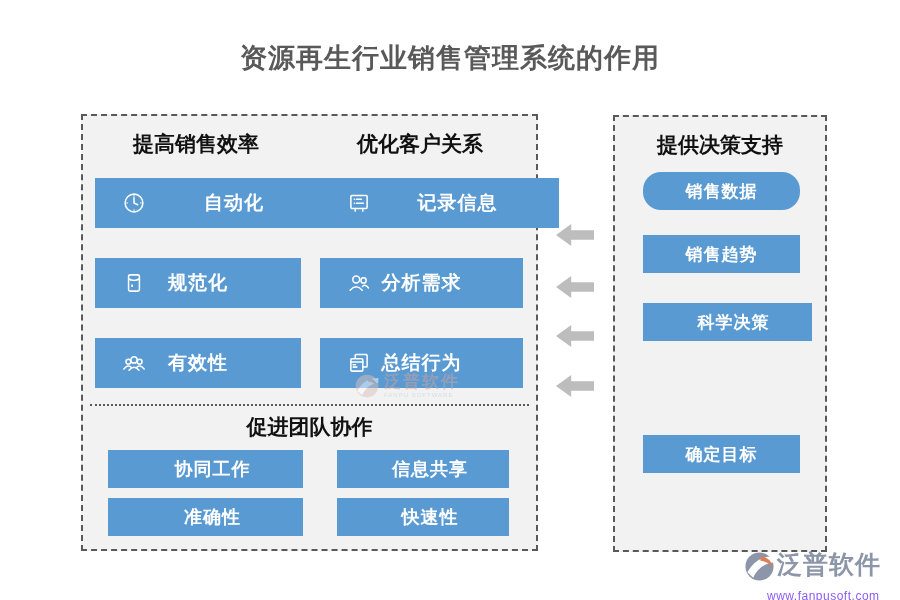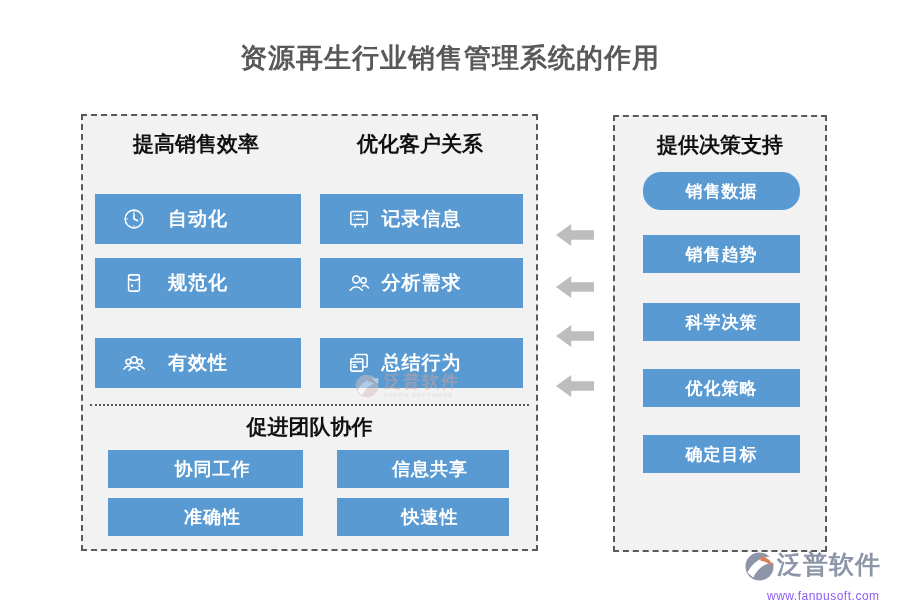--- a/index.html
+++ b/index.html
@@ -27,39 +27,39 @@
   #lp-header-3{left:0;top:297px;width:100%;}
   #rp-header{left:0;top:14px;width:100%;}
   .big-btn{
     position:absolute;height:50px;background:#599ad3;color:#fff;
     display:flex;align-items:center;justify-content:center;
     font-size:19px;font-weight:bold;letter-spacing:1px;
   }
   .big-btn .btn-icon{position:absolute;left:26px;top:12px;width:26px;height:26px;}
   .col1{left:12px;width:206px;}
   .col2{left:237px;width:203px;}
-  .row1{top:78px;} .row2{top:142px;} .row3{top:222px;}
+  .row1{top:62px;padding-left:36px;} .row2{top:142px;} .row3{top:222px;}
   .divider{
     position:absolute;left:7px;right:7px;top:288px;height:0;
     border-top:2px dotted #595959;
   }
   .small-btn{
     position:absolute;height:38px;background:#599ad3;color:#fff;
     display:flex;align-items:center;justify-content:center;
     font-size:18px;font-weight:bold;letter-spacing:1px;padding-left:14px;
   }
   .b-col1{left:25px;width:181px;}
   .b-col2{left:254px;width:158px;}
   .b-row1{top:334px;} .b-row2{top:382px;}
   .rp-btn{
     position:absolute;left:28px;width:157px;height:38px;background:#599ad3;
     color:#fff;display:flex;align-items:center;justify-content:center;
     font-size:17px;font-weight:bold;letter-spacing:1px;
   }
-  #rp-btn-0{top:55px;border-radius:18px;} #rp-btn-1{top:118px;} #rp-btn-2{top:186px;}
+  #rp-btn-0{top:55px;border-radius:18px;} #rp-btn-1{top:118px;} #rp-btn-2{top:186px;padding-left:12px;}
   #rp-btn-3{top:252px;} #rp-btn-4{top:318px;}
   .arrow{
     position:absolute;left:556px;width:38px;height:22px;background:#bdbdbd;
     clip-path:polygon(0 50%,40% 0,40% 28%,100% 28%,100% 72%,40% 72%,40% 100%);
   }
   #arrow-0{top:224px;} #arrow-1{top:276px;} #arrow-2{top:325px;} #arrow-3{top:375px;}
   .btn-icon svg{display:block;width:100%;height:100%;}
   .btn-icon svg *{stroke:#ffffff;stroke-width:1.4;fill:none;stroke-linecap:round;stroke-linejoin:round;}
   .btn-icon svg .fdot{fill:#ffffff;stroke:none;}
   .btn-icon svg .fblue{fill:#599ad3;}
@@ -208,23 +208,20 @@
 <div class="panel" id="right-panel">
   <div class="section-header" id="rp-header">提供决策支持</div>
   <div class="rp-btn" id="rp-btn-0">
     <span>销售数据</span>
   </div>
   <div class="rp-btn" id="rp-btn-1">
     <span>销售趋势</span>
   </div>
   <div class="rp-btn" id="rp-btn-2">
     <span>科学决策</span>
-  </div>
-  <div class="rp-btn" id="rp-btn-3">
-    <span>优化策略</span>
   </div>
   <div class="rp-btn" id="rp-btn-4">
     <span>确定目标</span>
   </div>
 </div>
 
 <div class="brand">
   <span class="brand-icon">
     <svg viewBox="0 0 32 32">
       <circle cx="16" cy="16" r="14.5" fill="#8c96a8"></circle>

